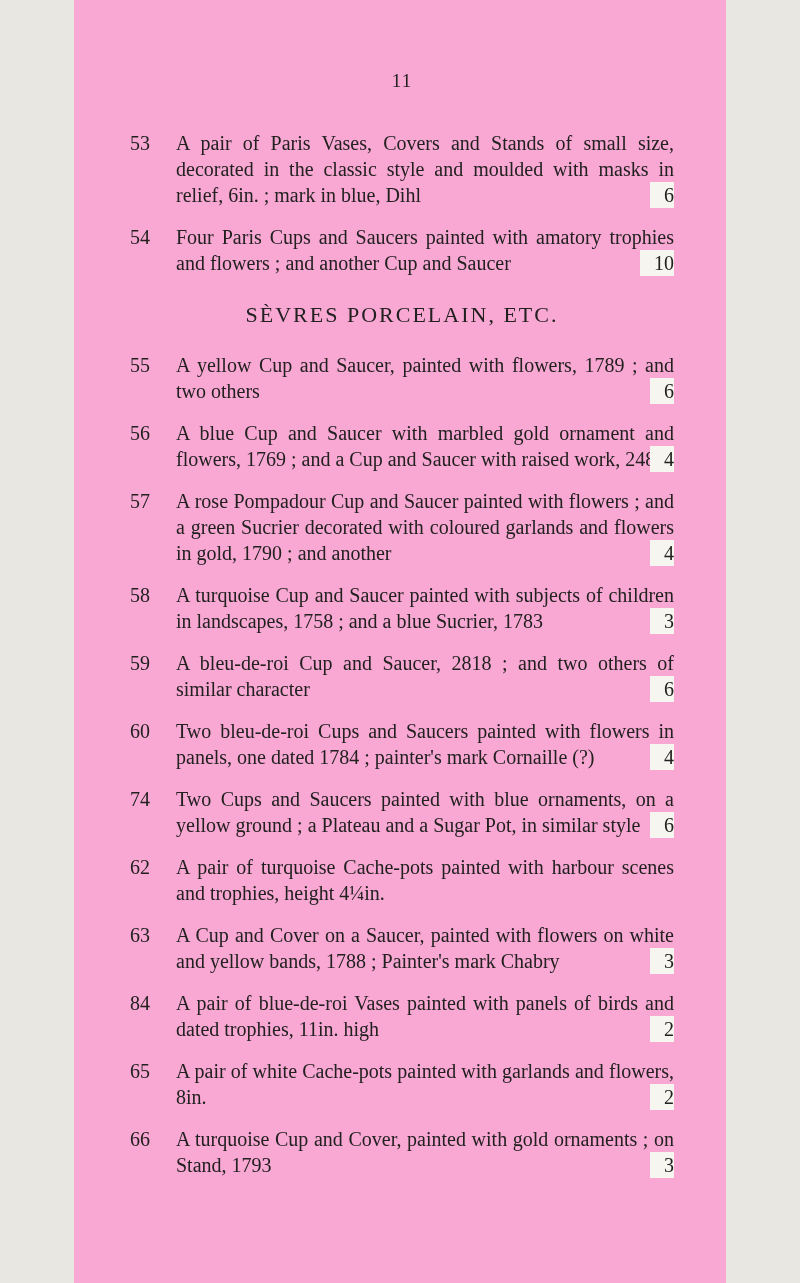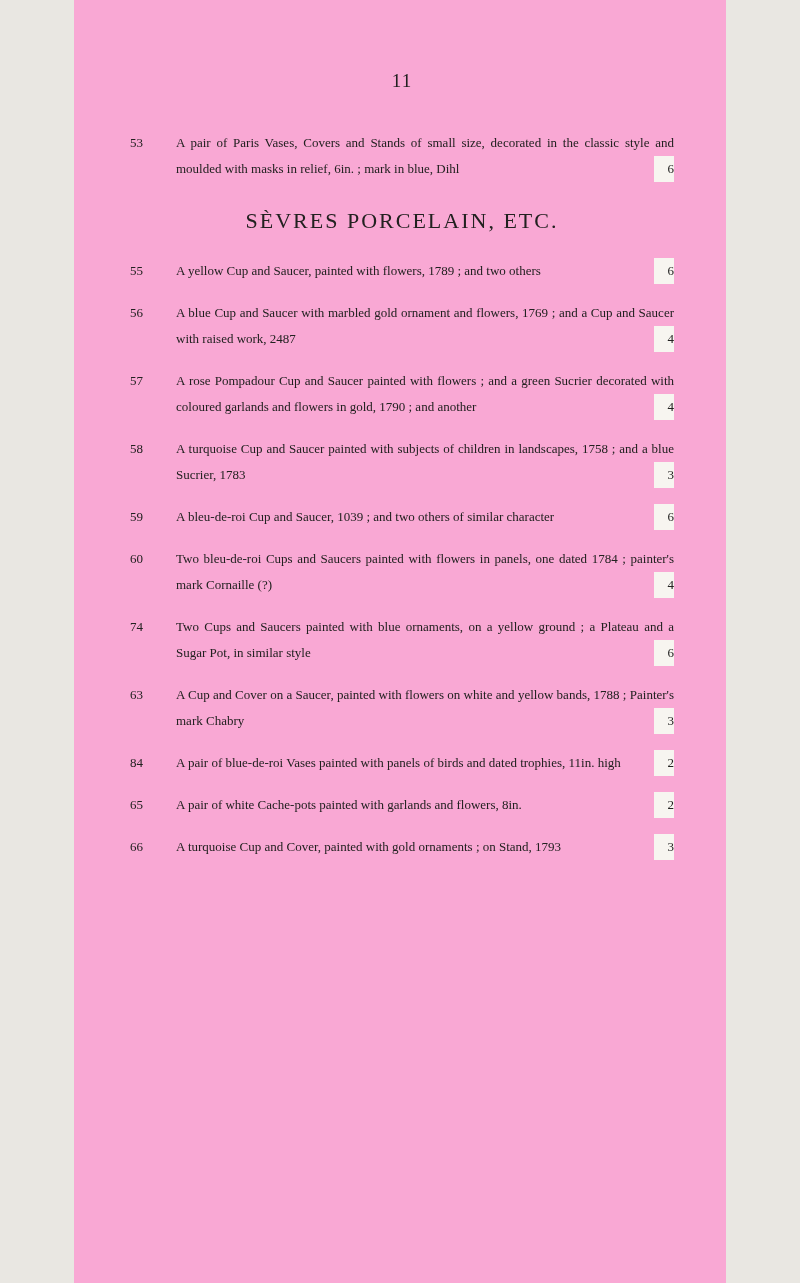--- a/index.html
+++ b/index.html
@@ -25,21 +25,21 @@
     letter-spacing: 1px;
     margin-bottom: 38px;
   }
   .lots {
     width: 100%;
   }
   .lot {
     position: relative;
     padding-left: 46px;
     margin-bottom: 16px;
-    font-size: 13px;
+    font-size: 20px;
     line-height: 26px;
   }
   .lot-num {
     position: absolute;
     left: 0;
     top: 0;
     width: 40px;
   }
   .lot-body {
     text-align: justify;
@@ -65,20 +65,25 @@
 <body>
 
 <div class="page">
   <div class="page-number">11</div>
   <div class="lots">
       <div class="lot">
         <span class="lot-num">53</span>
         <span class="lot-body"><span>A pair of Paris Vases, Covers and Stands of small size, decorated in the classic style and moulded with masks in relief, 6in. ; </span><span class="it">mark in blue, Dihl</span></span>
         <span class="lot-price">6</span>
       </div>
+      <div class="lot">
+        <span class="lot-num">54</span>
+        <span class="lot-body"><span>Four Paris Cups and Saucers painted with amatory trophies and flowers ; and another Cup and Saucer</span></span>
+        <span class="lot-price">10</span>
+      </div>
       <div class="section-heading">SÈVRES PORCELAIN, ETC.</div>
       <div class="lot">
         <span class="lot-num">55</span>
         <span class="lot-body"><span>A yellow Cup and Saucer, painted with flowers, 1789 ; and two others</span></span>
         <span class="lot-price">6</span>
       </div>
       <div class="lot">
         <span class="lot-num">56</span>
         <span class="lot-body"><span>A blue Cup and Saucer with marbled gold ornament and flowers, 1769 ; and a Cup and Saucer with raised work, 2487</span></span>
         <span class="lot-price">4</span>
@@ -88,32 +93,36 @@
         <span class="lot-body"><span>A rose Pompadour Cup and Saucer painted with flowers ; and a green Sucrier decorated with coloured garlands and flowers in gold, 1790 ; and another</span></span>
         <span class="lot-price">4</span>
       </div>
       <div class="lot">
         <span class="lot-num">58</span>
         <span class="lot-body"><span>A turquoise Cup and Saucer painted with subjects of children in landscapes, 1758 ; and a blue Sucrier, 1783</span></span>
         <span class="lot-price">3</span>
       </div>
       <div class="lot">
         <span class="lot-num">59</span>
-        <span class="lot-body"><span>A bleu-de-roi Cup and Saucer, 1039 ; and two others of similar character</span></span>
+        <span class="lot-body"><span>A bleu-de-roi Cup and Saucer, 2818 ; and two others of similar character</span></span>
         <span class="lot-price">6</span>
       </div>
       <div class="lot">
         <span class="lot-num">60</span>
         <span class="lot-body"><span>Two bleu-de-roi Cups and Saucers painted with flowers in panels, one dated 1784 ; </span><span class="it">painter's mark Cornaille</span><span> (?)</span></span>
         <span class="lot-price">4</span>
       </div>
       <div class="lot">
         <span class="lot-num">74</span>
         <span class="lot-body"><span>Two Cups and Saucers painted with blue ornaments, on a yellow ground ; a Plateau and a Sugar Pot, in similar style</span></span>
         <span class="lot-price">6</span>
+      </div>
+      <div class="lot">
+        <span class="lot-num">62</span>
+        <span class="lot-body"><span>A pair of turquoise Cache-pots painted with harbour scenes and trophies, </span><span class="it">height</span><span> 4¼in.</span></span>
       </div>
       <div class="lot">
         <span class="lot-num">63</span>
         <span class="lot-body"><span>A Cup and Cover on a Saucer, painted with flowers on white and yellow bands, 1788 ; </span><span class="it">Painter's mark Chabry</span></span>
         <span class="lot-price">3</span>
       </div>
       <div class="lot">
         <span class="lot-num">84</span>
         <span class="lot-body"><span>A pair of blue-de-roi Vases painted with panels of birds and dated trophies, 11in. </span><span class="it">high</span></span>
         <span class="lot-price">2</span>

